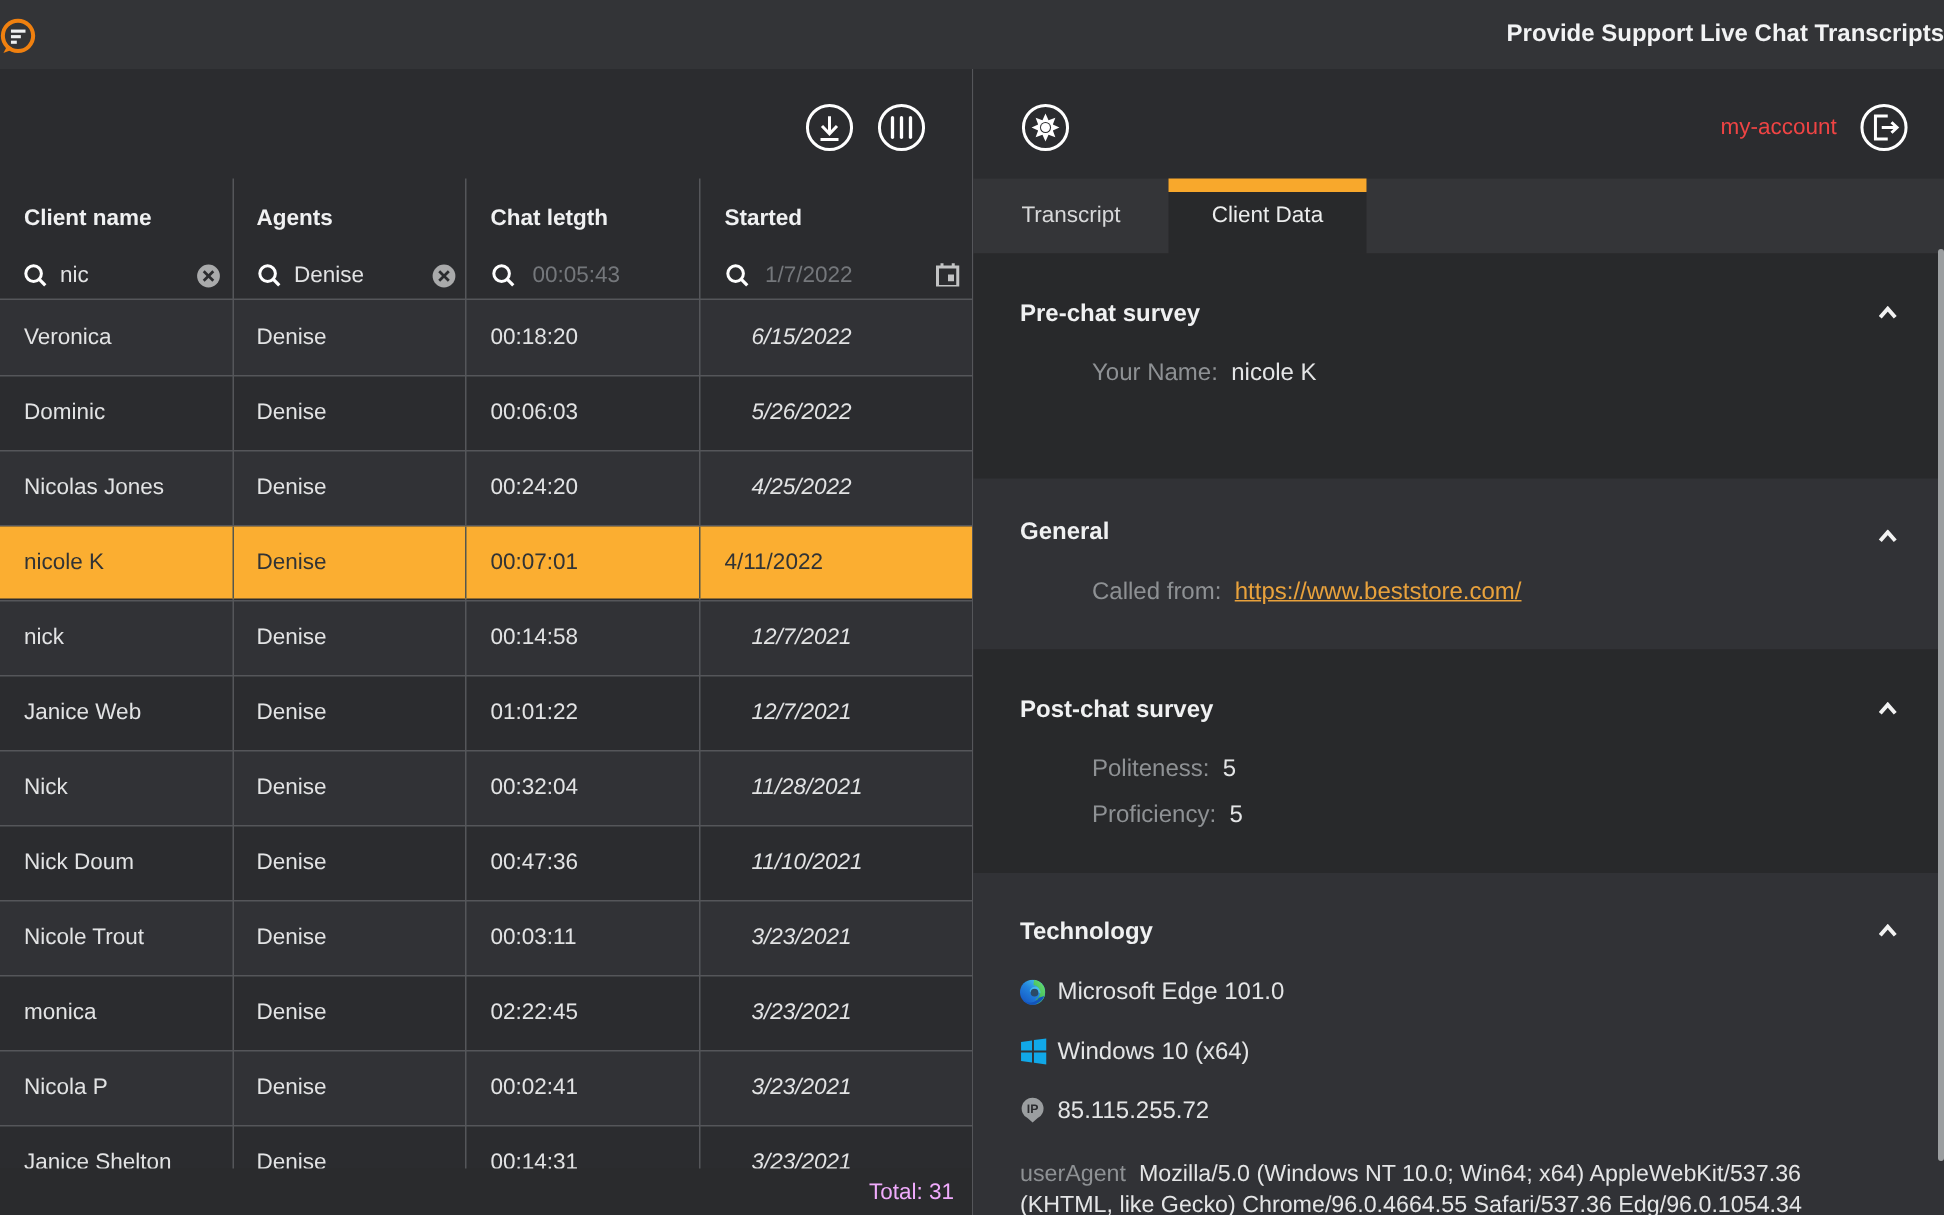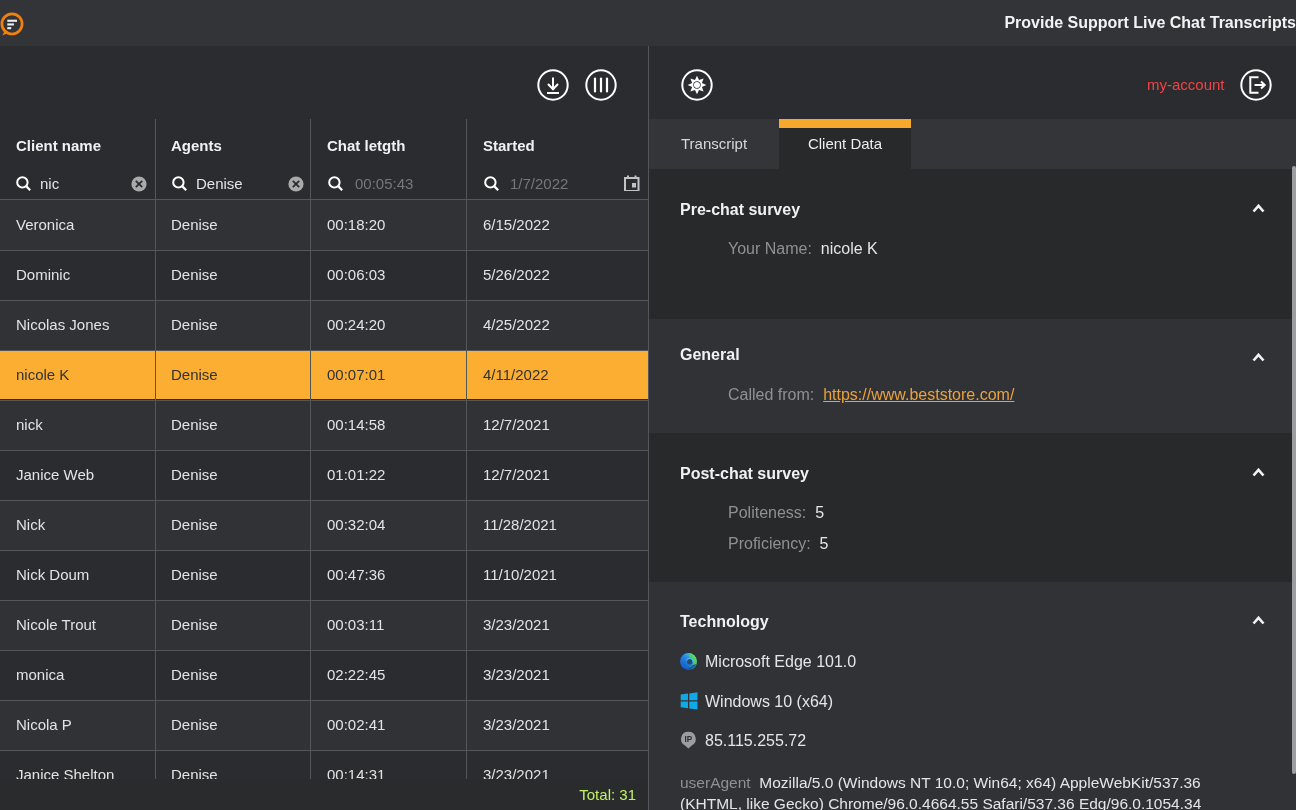--- a/index.html
+++ b/index.html
@@ -17,26 +17,26 @@
   #lpanel { left:0; top:46px; width:648px; height:764px; background:#2b2c2f; }
   .vline { width:1px; background:#55565a; z-index:3; }
   .hline { height:1px; background:#55565a; }
   .hcell { color:#f0f1f2; font-weight:bold; font-size:15px; line-height:16px; }
   .ftxt  { font-size:15px; line-height:16px; color:#e2e3e4; }
   .ph    { color:#74777b; }
   .row   { left:0; width:648px; height:50px;padding-left:14px; }
   .rowa  { background:#313236; }
   .rowb  { background:#2b2c2f; }
   .row span { position:absolute; top:0; line-height:50px; font-size:15px; color:#e2e3e4; white-space:pre; }
-  .c1 { left:16px; } .c2 { left:171px; } .c3 { left:327px; } .c4 { left:483px; }
+  .c1 { left:16px; } .c2 { left:171px; } .c3 { left:327px; } .c4 { left:501px;font-style:italic; }
   #orow { left:0; width:648px; background:#fbae31; z-index:4; }
   #orow span { color:#313335; }
   .olin { width:1px; background:#53564f; }
   #lfooter { left:0; top:733px; width:648px; height:31px; background:#2a2b2d;
-    color:#bef264; font-size:15px; line-height:31px; text-align:right; padding-right:12px; }
+    color:#f0abfc; font-size:15px; line-height:31px; text-align:right; padding-right:12px; }
 
   
   #divider { left:648px; top:46px; width:1px; height:764px; background:#55565a; }
 
   
   #rpanel { left:649px; top:46px; width:647px; height:764px; background:#28292b; }
   #rheader { left:0; top:0; width:647px; height:73px; background:#2b2c2f; }
   #tabbar { left:0; top:73px; width:647px; height:50px; background:#343538; }
   .tab { position:absolute; top:0; height:50px; line-height:50px; text-align:center;
     font-size:15px; color:#d7d8d9; }

